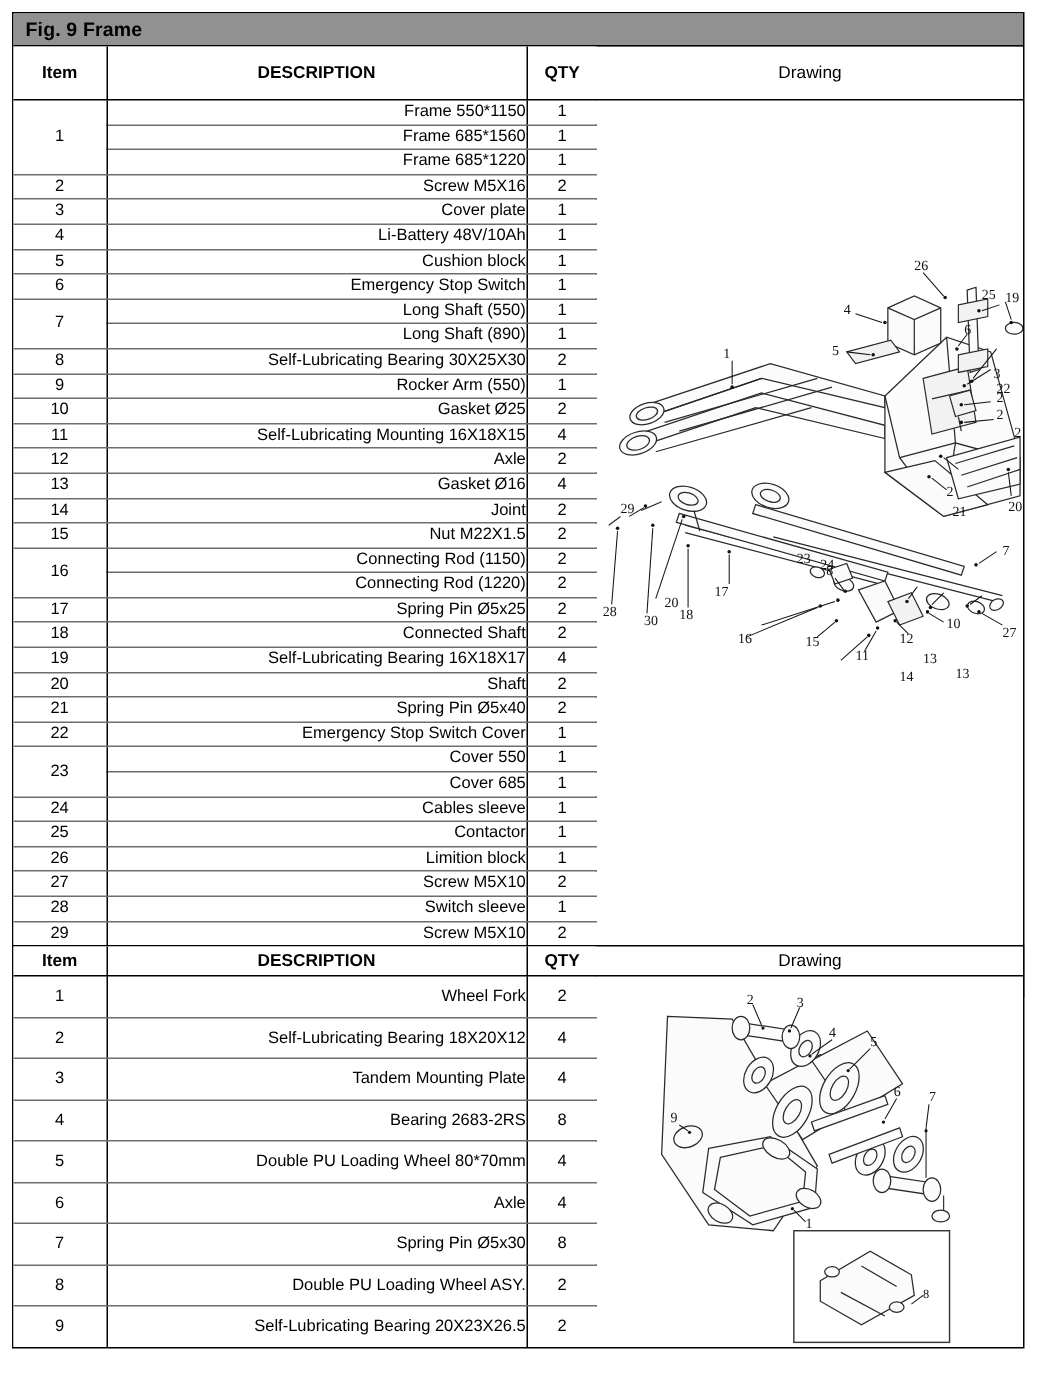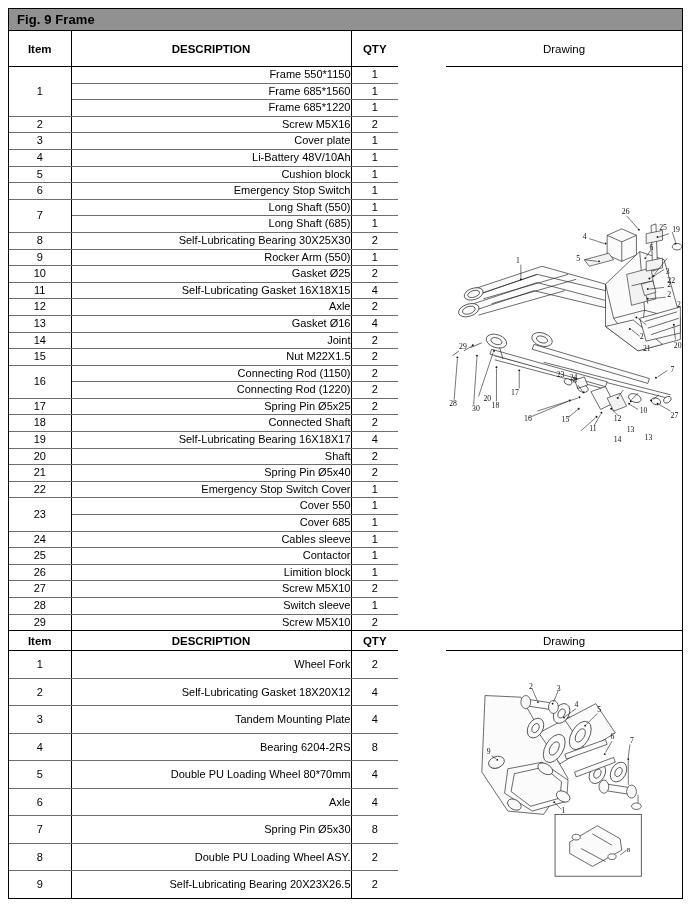--- a/index.html
+++ b/index.html
@@ -42,21 +42,20 @@
     display: flex;
     align-items: center;
     padding-left: 8px;
     letter-spacing: 0.1px;
     box-sizing: border-box;
   }
   .fig-body {
     display: flex;
     flex-direction: row;
     align-items: stretch;
-    gap: 48px;
   }
   .tbl-side {
     width: 389px;
     box-sizing: border-box;
     border-right: 1px solid #000;
     flex: 0 0 389px;
   }
   .draw-side {
     flex: 1 1 auto;
     position: relative;
@@ -184,41 +183,41 @@
                 <td class="cell-item">6</td>
                 <td class="cell-desc">Emergency Stop Switch</td>
                 <td class="cell-qty">1</td>
               </tr>
               <tr>
                 <td class="cell-item" rowspan="2">7</td>
                 <td class="cell-desc">Long Shaft (550)</td>
                 <td class="cell-qty">1</td>
               </tr>
               <tr>
-                <td class="cell-desc">Long Shaft (685)</td>
+                <td class="cell-desc">Long Shaft (890)</td>
                 <td class="cell-qty">1</td>
               </tr>
               <tr>
                 <td class="cell-item">8</td>
                 <td class="cell-desc">Self-Lubricating Bearing 30X25X30</td>
                 <td class="cell-qty">2</td>
               </tr>
               <tr>
                 <td class="cell-item">9</td>
                 <td class="cell-desc">Rocker Arm (550)</td>
                 <td class="cell-qty">1</td>
               </tr>
               <tr>
                 <td class="cell-item">10</td>
                 <td class="cell-desc">Gasket Ø25</td>
                 <td class="cell-qty">2</td>
               </tr>
               <tr>
                 <td class="cell-item">11</td>
-                <td class="cell-desc">Self-Lubricating Gasket 16X18X15</td>
+                <td class="cell-desc">Self-Lubricating Mounting 16X18X15</td>
                 <td class="cell-qty">4</td>
               </tr>
               <tr>
                 <td class="cell-item">12</td>
                 <td class="cell-desc">Axle</td>
                 <td class="cell-qty">2</td>
               </tr>
               <tr>
                 <td class="cell-item">13</td>
                 <td class="cell-desc">Gasket Ø16</td>
@@ -530,31 +529,31 @@
             </tr>
           </thead>
           <tbody id="fig12-body">
               <tr>
                 <td class="cell-item">1</td>
                 <td class="cell-desc">Wheel Fork</td>
                 <td class="cell-qty">2</td>
               </tr>
               <tr>
                 <td class="cell-item">2</td>
-                <td class="cell-desc">Self-Lubricating Gasket 18X20X12</td>
+                <td class="cell-desc">Self-Lubricating Bearing 18X20X12</td>
                 <td class="cell-qty">4</td>
               </tr>
               <tr>
                 <td class="cell-item">3</td>
                 <td class="cell-desc">Tandem Mounting Plate</td>
                 <td class="cell-qty">4</td>
               </tr>
               <tr>
                 <td class="cell-item">4</td>
-                <td class="cell-desc">Bearing 6204-2RS</td>
+                <td class="cell-desc">Bearing 2683-2RS</td>
                 <td class="cell-qty">8</td>
               </tr>
               <tr>
                 <td class="cell-item">5</td>
                 <td class="cell-desc">Double PU Loading Wheel 80*70mm</td>
                 <td class="cell-qty">4</td>
               </tr>
               <tr>
                 <td class="cell-item">6</td>
                 <td class="cell-desc">Axle</td>

